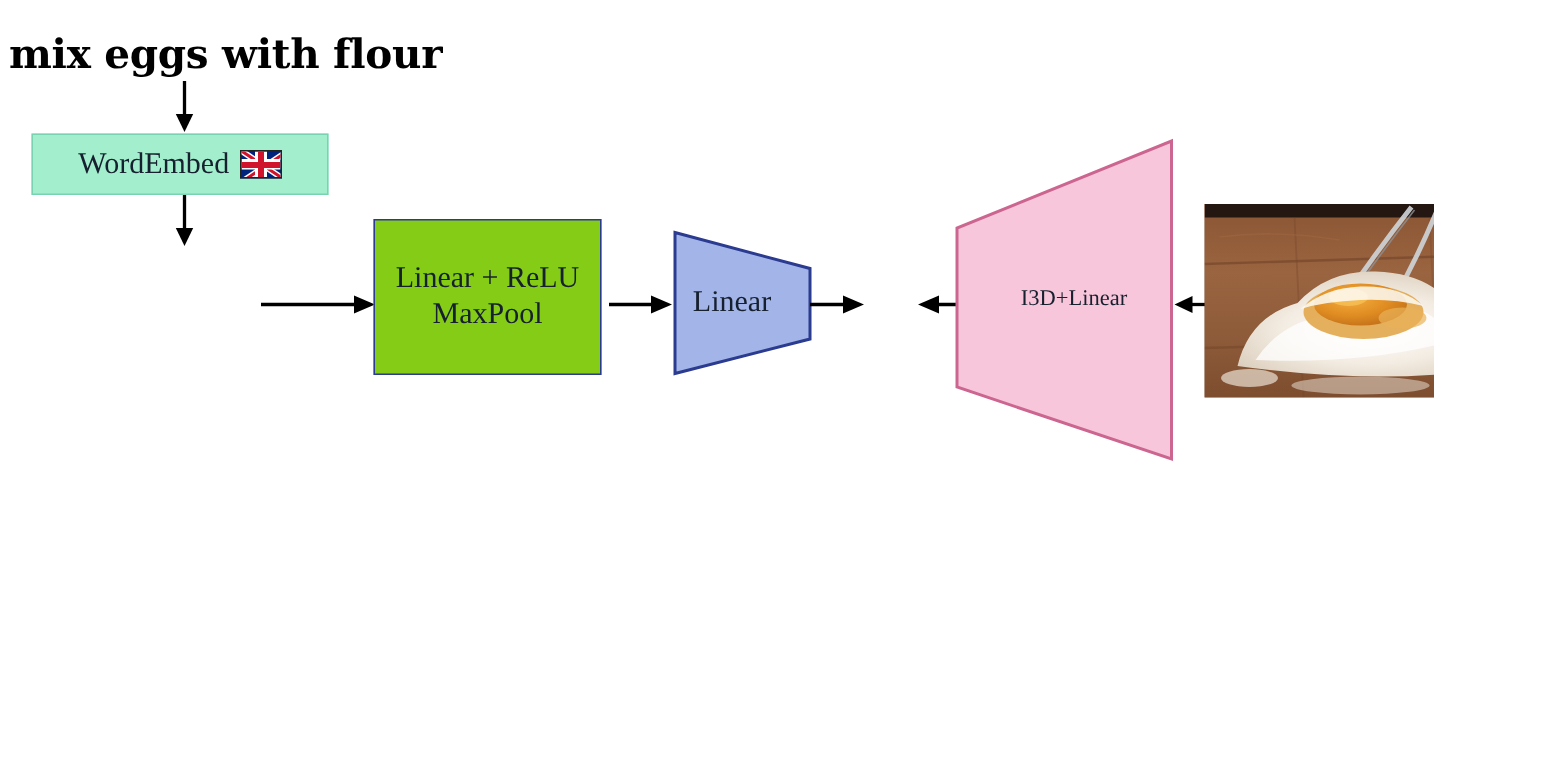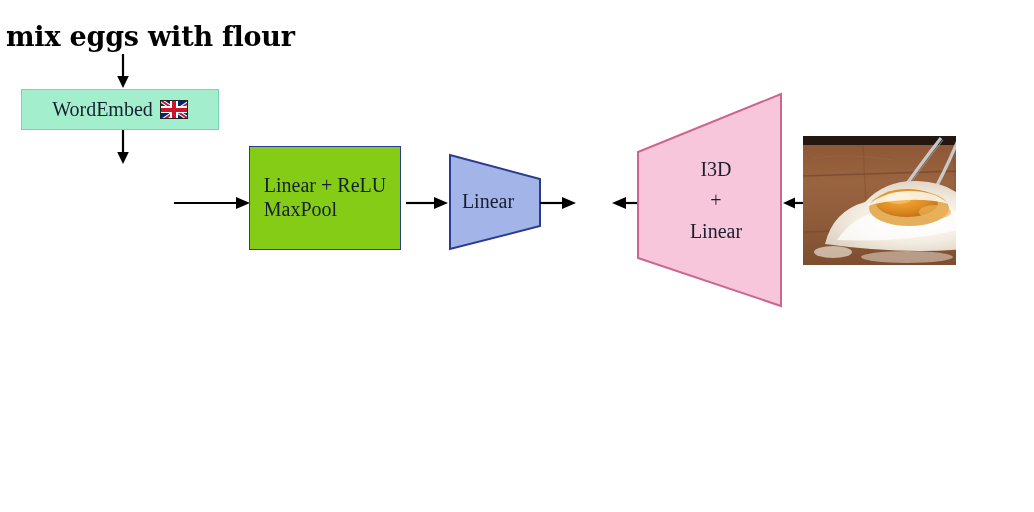--- a/index.html
+++ b/index.html
@@ -28,20 +28,21 @@
     font-weight: 700;
     color: #000000;
     letter-spacing: -0.2px;
     white-space: nowrap;
   }
 
   
   .node-label {
     font-family: "Liberation Serif", "DejaVu Serif", serif;
     color: #16202e;
+    text-align: center;
     line-height: 1.18;
     white-space: pre-line;
     pointer-events: none;
   }
 
   
   #wordembed-box {
     left: 21px;
     top: 89px;
     width: 198px;
@@ -115,23 +116,23 @@
   #i3d-trap {
     left: 635px;
     top: 92px;
     width: 148px;
     height: 216px;
   }
   #i3d-trap svg { display:block; width:100%; height:100%; }
   #i3d-trap .node-label {
     position: absolute;
     left: 14px; top: 0; right: 0; bottom: 0;
-    display: flex; flex-direction: column;
+    display: flex; flex-direction: row;
     align-items: center; justify-content: center;
-    font-size: 20px;
+    font-size: 15px;
     line-height: 1.55;
   }
 
   
   .arrow svg { display: block; overflow: visible; }
 
   
   #video-frame {
     left: 803px;
     top: 136px;

